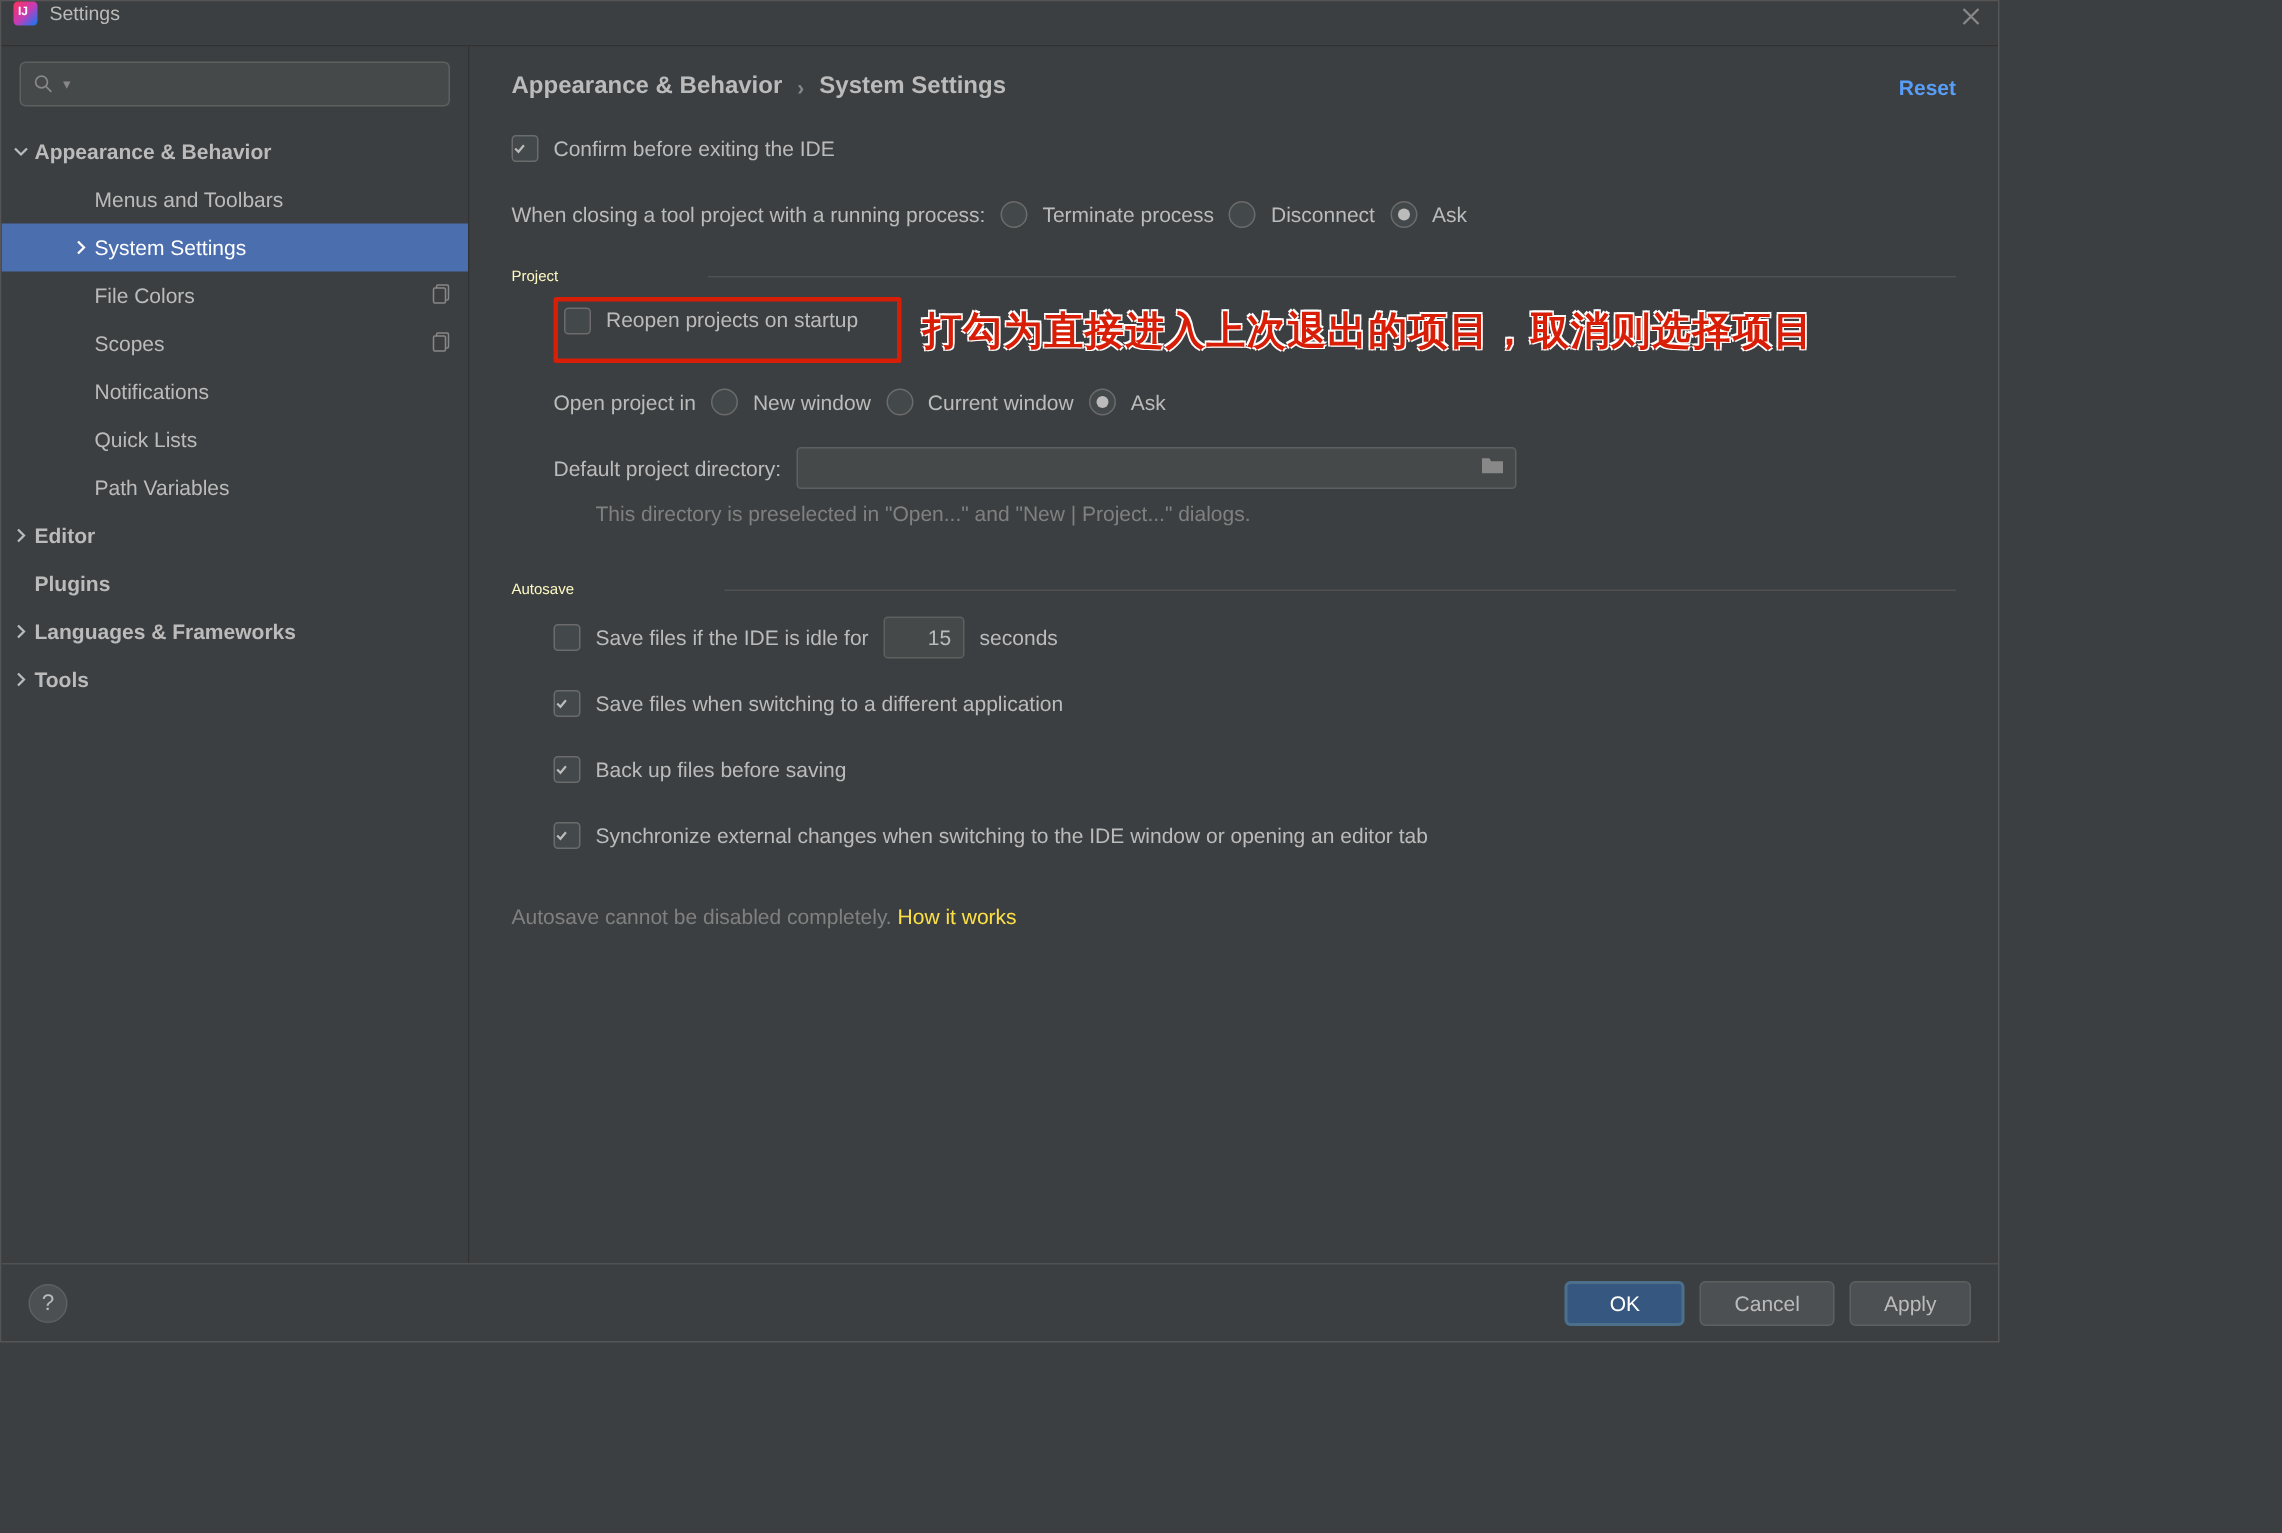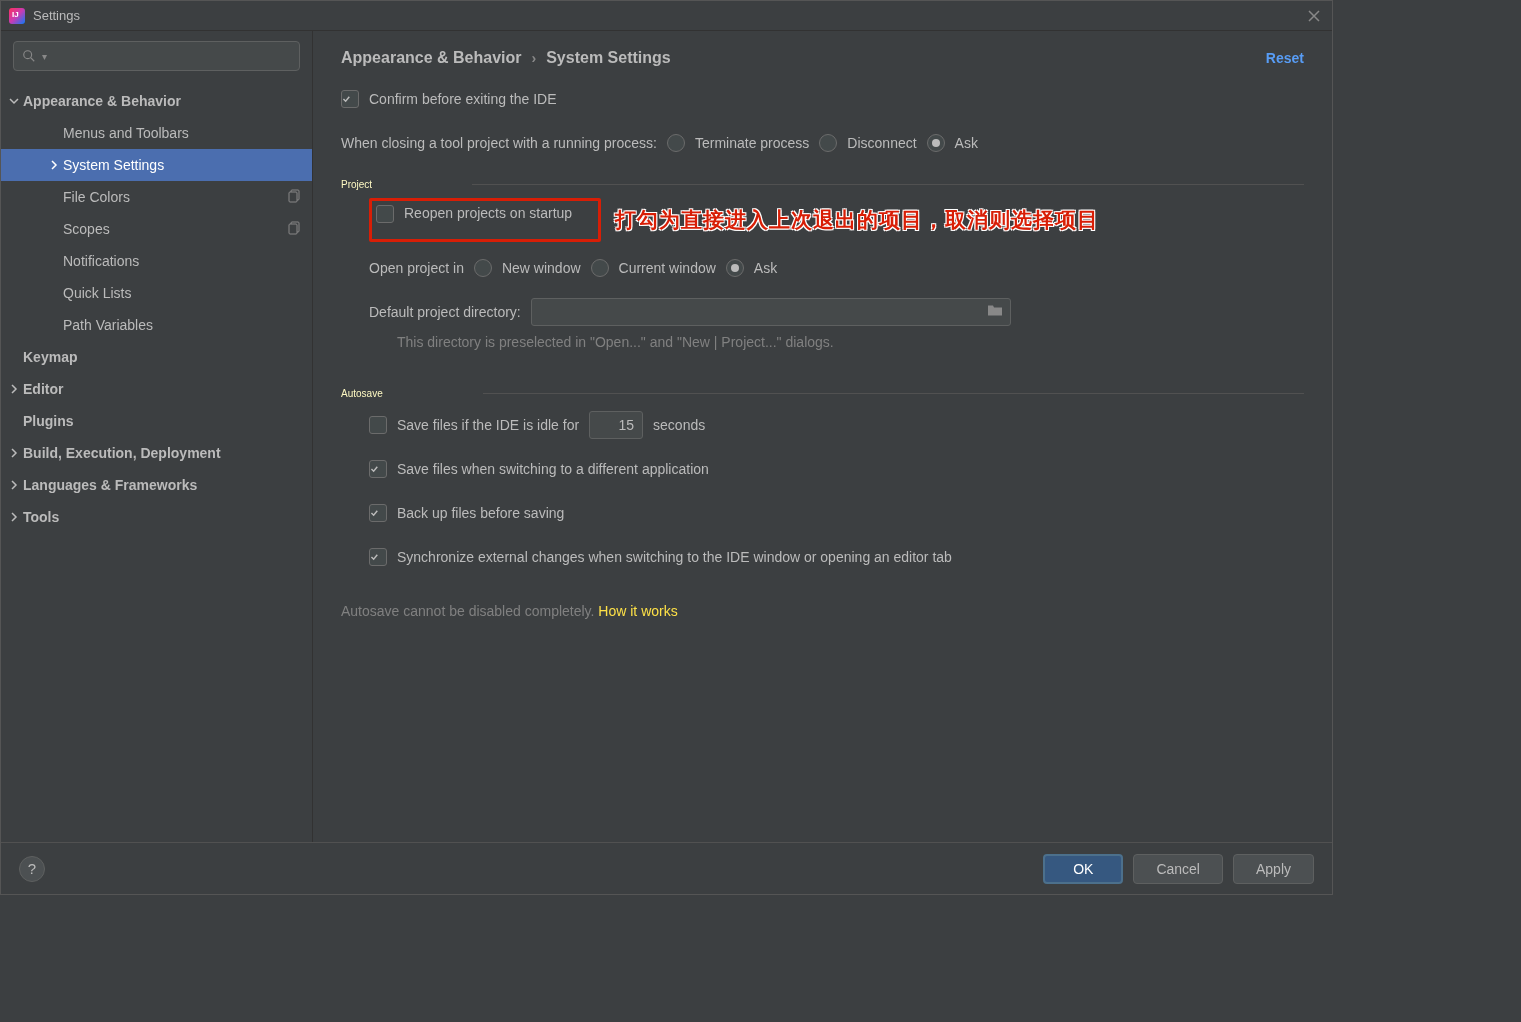--- a/index.html
+++ b/index.html
@@ -19,21 +19,21 @@
   background: #3c3f41;
   border: 1px solid #555;
   position: relative;
   display: flex;
   flex-direction: column;
 }
 .titlebar {
   height: 30px;
   background: #3c3f41;
   display: flex;
-  align-items: center;
+  align-items: flex-start;
   padding: 0 8px;
   border-bottom: 1px solid #323232;
 }
 .titlebar .app-icon {
   width: 16px; height: 16px;
   background: linear-gradient(135deg, #fe315d 0%, #c83bb3 50%, #087cfa 100%);
   border-radius: 3px;
   margin-right: 8px;
   position: relative;
 }
@@ -216,21 +216,21 @@
   padding: 4px 26px 4px 4px;
   display: inline-flex;
   align-items: flex-start;
   gap: 10px;
   height: 44px;
   border-radius: 2px;
 }
 .annotation {
   color: #d81e06;
   font-weight: 700;
-  font-size: 21px;
+  font-size: 26px;
   text-shadow: -1px -1px 0 #fff, 1px -1px 0 #fff, -1px 1px 0 #fff, 1px 1px 0 #fff;
   letter-spacing: 1px;
 }
 .indent { padding-left: 56px; }
 .text-input {
   height: 28px;
   background: #45494a;
   border: 1px solid #5e6060;
   border-radius: 3px;
   color: #bbbbbb;
@@ -356,40 +356,29 @@
           <div class="tree-item level2">
             <span>Notifications</span>
           </div>
           <div class="tree-item level2">
             <span>Quick Lists</span>
           </div>
           <div class="tree-item level2">
             <span>Path Variables</span>
           </div>
           <div class="tree-item level1 bold">
-            <span>Keymap</span>
-          </div>
-          <div class="tree-item level1 bold">
             <span class="arrow">
               <svg viewBox="0 0 10 10">
                 <path d="M3 1 L7 5 L3 9" stroke="currentColor" stroke-width="1.5" fill="none"></path>
               </svg>
             </span>
             <span>Editor</span>
           </div>
           <div class="tree-item level1 bold">
             <span>Plugins</span>
-          </div>
-          <div class="tree-item level1 bold">
-            <span class="arrow">
-              <svg viewBox="0 0 10 10">
-                <path d="M3 1 L7 5 L3 9" stroke="currentColor" stroke-width="1.5" fill="none"></path>
-              </svg>
-            </span>
-            <span>Build, Execution, Deployment</span>
           </div>
           <div class="tree-item level1 bold">
             <span class="arrow">
               <svg viewBox="0 0 10 10">
                 <path d="M3 1 L7 5 L3 9" stroke="currentColor" stroke-width="1.5" fill="none"></path>
               </svg>
             </span>
             <span>Languages &amp; Frameworks</span>
           </div>
           <div class="tree-item level1 bold">

